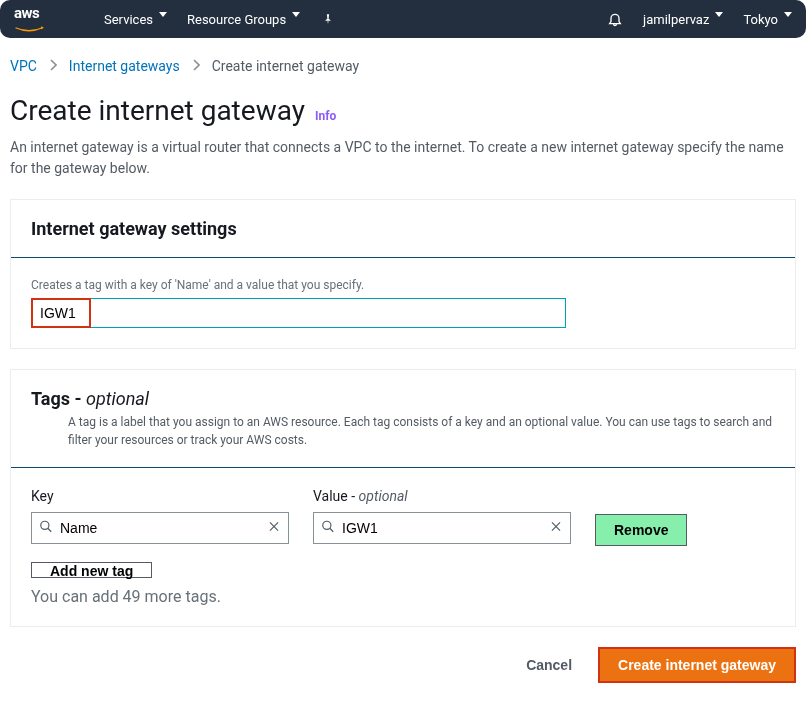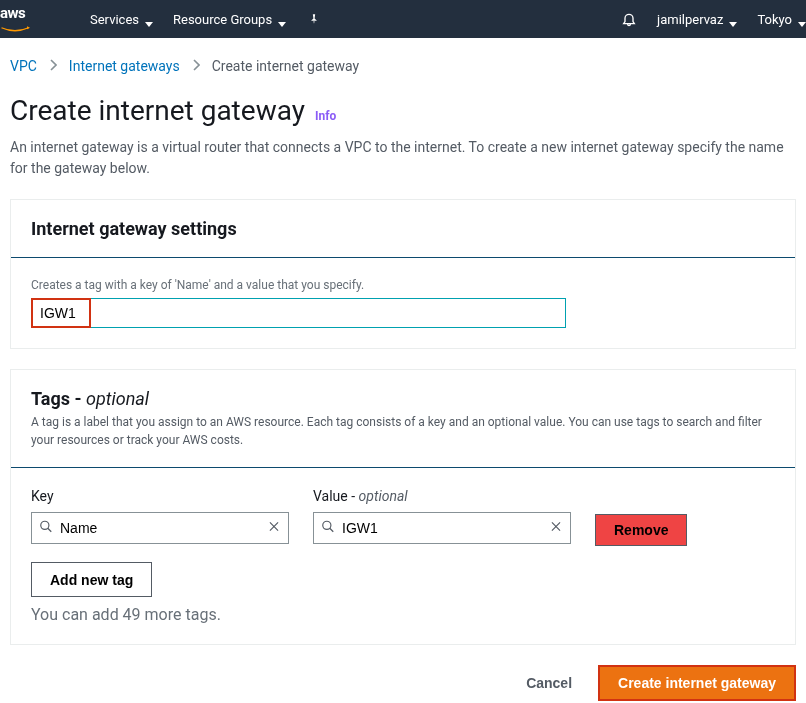--- a/index.html
+++ b/index.html
@@ -1,22 +1,22 @@
 <!DOCTYPE html>
 <html><head>
   <meta charset="utf-8">
   <style>
     * { box-sizing: border-box; margin: 0; padding: 0; }
     body { font-family: -apple-system, BlinkMacSystemFont, "Segoe UI", Roboto, Arial, sans-serif; background: #fff; color: #16191f; font-size: 14px; width: 806px; }
     
     
-    .topnav { background: #232f3e; height: 38px; display: flex; align-items: center; padding: 0 0; color: #fff; font-size: 13px; }
+    .topnav { background: #232f3e; height: 38px; display: flex; align-items: center; padding: 0 14px; color: #fff; font-size: 13px; border-radius: 10px; }
     .aws-logo { font-weight: 700; font-size: 15px; letter-spacing: -0.5px; }
     .aws-swoosh { display: block; width: 30px; height: 8px; margin-top: -2px; }
-    .nav-item { display: flex; align-items: flex-end; gap: 6px; padding: 0 10px; cursor: pointer; }
+    .nav-item { display: flex; align-items: flex-start; gap: 6px; padding: 0 10px; cursor: pointer; }
     .nav-item .chev { width: 0; height: 0; border-left: 4px solid transparent; border-right: 4px solid transparent; border-top: 5px solid #fff; }
     .nav-spacer { flex: 1; }
     .pin-icon, .bell-icon { display: inline-flex; align-items: center; justify-content: center; width: 16px; height: 16px; }
     
     
     .crumbs { display: flex; align-items: flex-start; gap: 12px; padding: 20px 10px 10px; font-size: 14px; }
     .crumbs a { color: #0073bb; text-decoration: none; }
     .crumbs .sep { color: #879196; }
     .crumbs .current { color: #545b64; }
     
@@ -25,41 +25,41 @@
     .page-title-row { display: flex; align-items: baseline; gap: 10px; }
     .page-title { font-size: 28px; font-weight: 400; }
     .info-link { color: #8b5cf6; font-size: 12px; font-weight: 700; cursor: pointer; }
     .page-desc { color: #545b64; margin-top: 10px; margin-bottom: 20px; line-height: 1.5; }
     
     
     .panel { border: 1px solid #eaeded; margin: 0 10px 20px; }
     .panel-header { padding: 18px 20px; border-bottom: 1px solid #0c4a6e; }
     .panel-header h2 { font-size: 18px; font-weight: 700; }
     .optional { font-style: italic; font-weight: 400; }
-    .panel-subdesc { color: #545b64; font-size: 12px; margin-top: 4px; line-height: 1.5; }
+    .panel-subdesc { color: #545b64; font-size: 12px; margin-top: 4px; line-height: 1.5; margin-left: 37px; }
     .panel-body { padding: 20px; }
     
     
     .fld-label { font-size: 14px; margin-bottom: 2px; }
     .fld-help { font-size: 12px; color: #687078; margin-bottom: 6px; }
     .text-input-redbox { position: relative; display: inline-block; width: 535px; }
     .text-input-redbox input { width: 100%; height: 30px; border: 1px solid #00a1b0; padding: 0 8px; font-size: 14px; }
     .red-highlight { position: absolute; top: 0; left: 0; height: 30px; width: 60px; border: 2px solid #d13212; pointer-events: none; }
     
     
     .tags-row { display: flex; gap: 24px; align-items: flex-start; }
     .tag-col { flex: 0 0 258px; }
     .tag-col-label { font-size: 14px; margin-bottom: 8px; }
     .tag-col-label .opt { font-style: italic; color: #545b64; }
     .icon-input { position: relative; }
     .icon-input input { width: 100%; height: 32px; border: 1px solid #879196; padding: 0 28px; font-size: 14px; }
     .icon-input .search-ic { position: absolute; left: 8px; top: 50%; transform: translateY(-50%); color: #545b64; }
     .icon-input .clear-ic { position: absolute; right: 8px; top: 50%; transform: translateY(-50%); color: #545b64; font-size: 16px; cursor: pointer; }
-    .remove-btn { height: 32px; padding: 0 18px; border: 1px solid #545b64; background: #ef4444; font-size: 14px; font-weight: 700; cursor: pointer; margin-top: 26px; }
-    .add-tag-btn { height: 35px; padding: 0 18px; border: 1px solid #545b64; background: #fff; font-size: 14px; font-weight: 700; cursor: pointer; margin-top: 16px; }
+    .remove-btn { height: 32px; padding: 0 18px; border: 1px solid #545b64; background: #86efac; font-size: 14px; font-weight: 700; cursor: pointer; margin-top: 26px; }
+    .add-tag-btn { height: 16px; padding: 0 18px; border: 1px solid #545b64; background: #fff; font-size: 14px; font-weight: 700; cursor: pointer; margin-top: 16px; }
     .tags-hint { font-size: 16px; color: #687078; margin-top: 8px; }
     
     
     .footer-btns { display: flex; justify-content: flex-end; gap: 14px; padding: 0 10px 20px; align-items: center; }
     .btn-cancel { background: none; border: none; color: #545b64; font-size: 14px; font-weight: 700; cursor: pointer; padding: 0 12px; }
     .btn-primary { background: #ec7211; color: #fff; border: 2px solid #d13212; font-size: 14px; font-weight: 700; height: 36px; padding: 0 18px; cursor: pointer; }
   </style>
 </head>
 <body>
 

